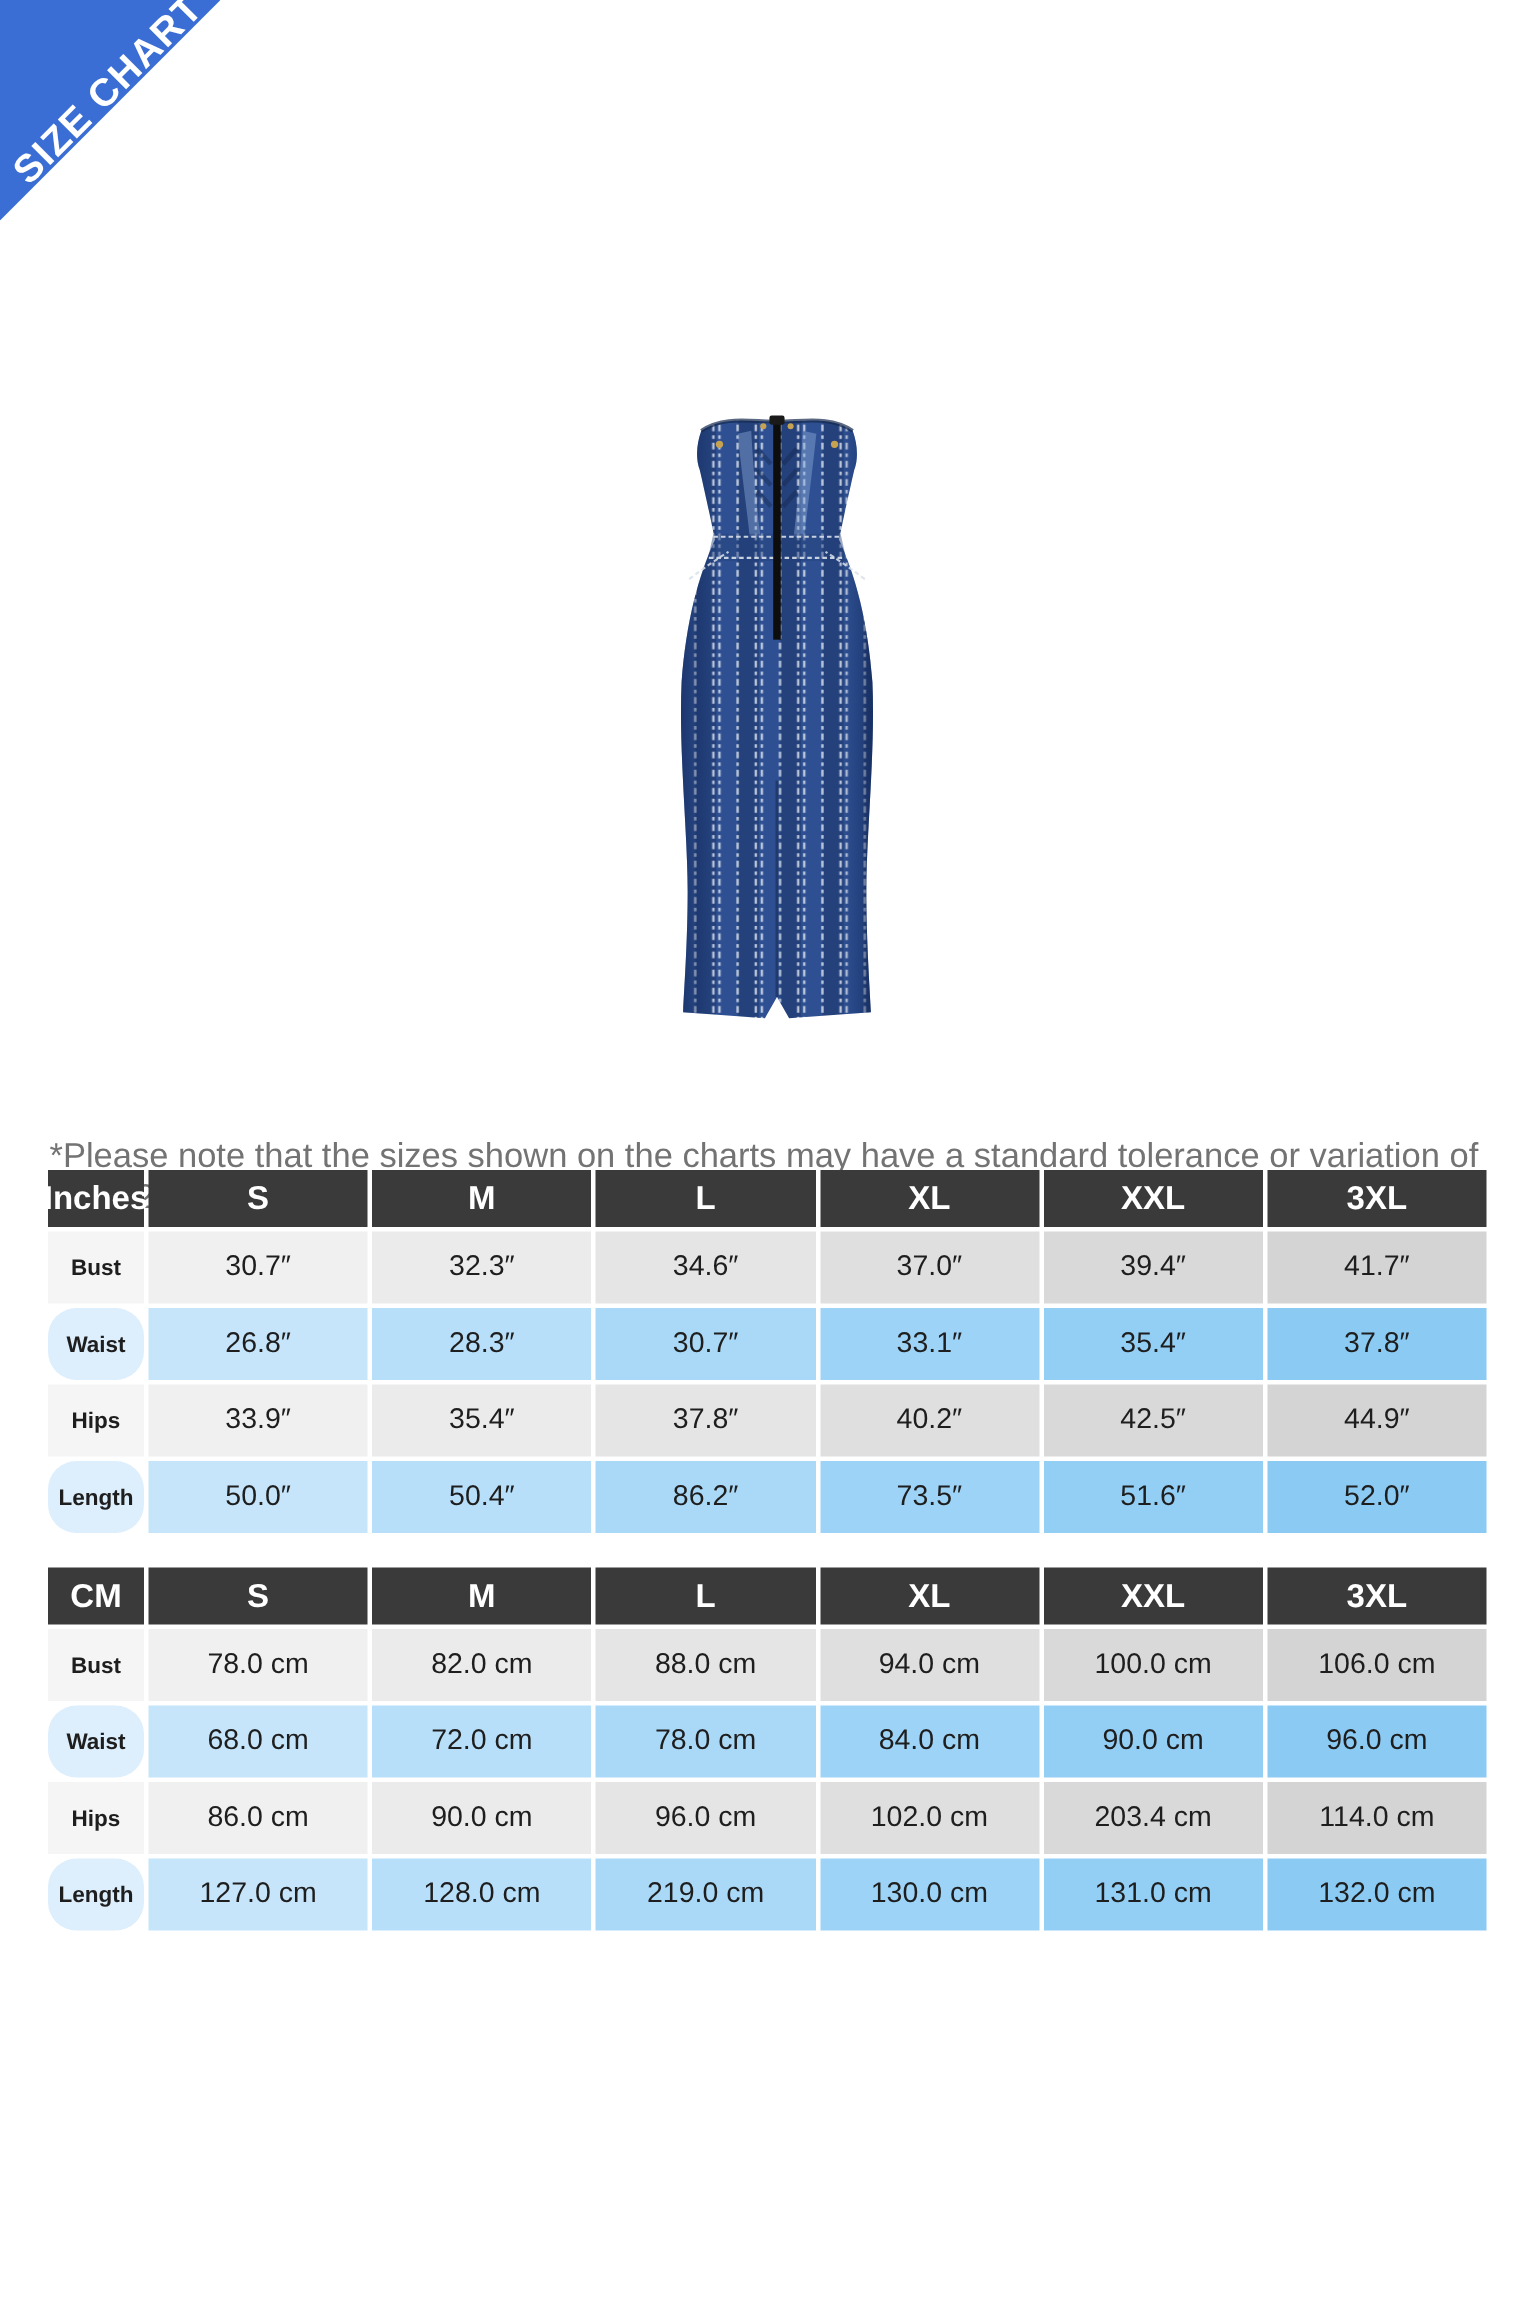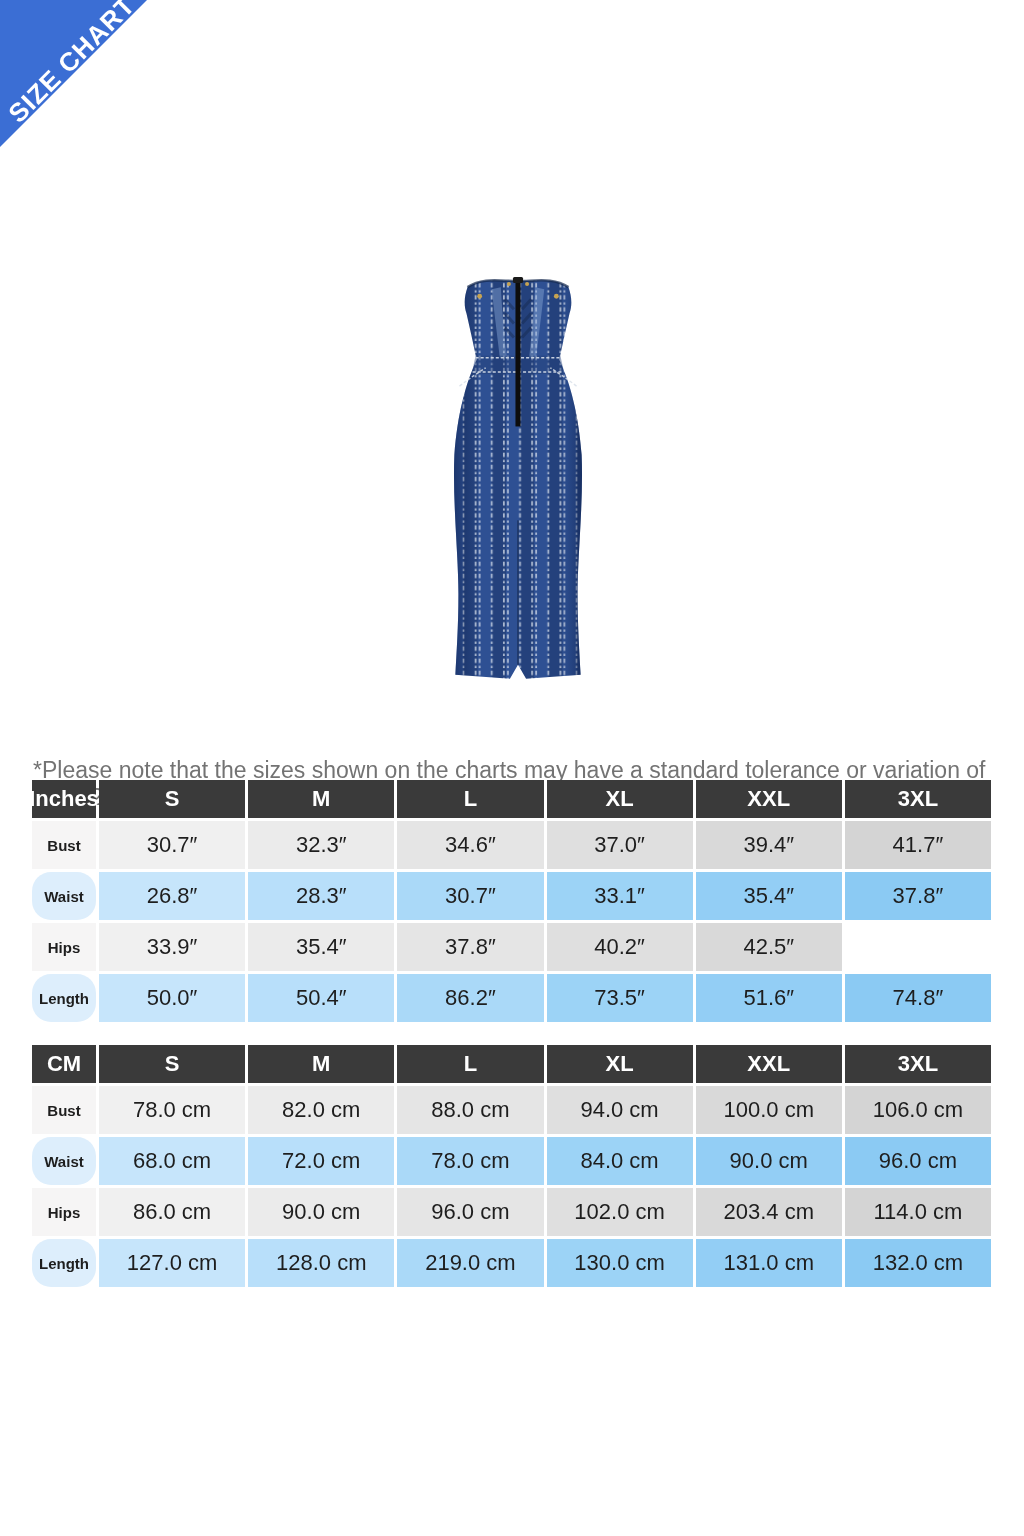--- a/index.html
+++ b/index.html
@@ -19,21 +19,21 @@
   .note{position:absolute;top:734px;left:33px;width:960px;font-size:23px;color:#737373;}
 
   
   .size-table{position:absolute;left:32px;width:959px;}
   .t-inches{top:780px;}
   .t-cm{top:1045px;}
   .trow{display:grid;grid-template-columns:64px repeat(6,1fr);column-gap:3px;margin-bottom:3px;}
   .trow:last-child{margin-bottom:0;}
   .cell{display:flex;align-items:center;justify-content:center;color:#1e1e1e;}
   .trow.head .cell{height:38px;background:#3a3a3a;color:#ffffff;font-weight:700;font-size:22px;}
-  .trow.body .cell{height:48px;font-size:22px;}
+  .trow.body .cell{height:48px;font-size:19px;}
   .trow.body .cell.lab{font-size:15px;font-weight:bold;}
   
   .trow.gray .cell:nth-child(1){background:#f6f5f5;}
   .trow.gray .cell:nth-child(2){background:#f0f0f0;}
   .trow.gray .cell:nth-child(3){background:#ebebeb;}
   .trow.gray .cell:nth-child(4){background:#e5e5e5;}
   .trow.gray .cell:nth-child(5){background:#dfdfdf;}
   .trow.gray .cell:nth-child(6){background:#d9d9d9;}
   .trow.gray .cell:nth-child(7){background:#d4d4d4;}
   
@@ -145,29 +145,30 @@
       <div class="cell">35.4″</div>
       <div class="cell">37.8″</div>
     </div>
     <div class="trow body gray">
       <div class="cell lab">Hips</div>
       <div class="cell">33.9″</div>
       <div class="cell">35.4″</div>
       <div class="cell">37.8″</div>
       <div class="cell">40.2″</div>
       <div class="cell">42.5″</div>
+      <div class="cell">44.9″</div>
     </div>
     <div class="trow body blue">
       <div class="cell lab">Length</div>
       <div class="cell">50.0″</div>
       <div class="cell">50.4″</div>
       <div class="cell">86.2″</div>
       <div class="cell">73.5″</div>
       <div class="cell">51.6″</div>
-      <div class="cell">74.8″</div>
+      <div class="cell">52.0″</div>
     </div>
   </div>
 
   <div class="size-table t-cm">
     <div class="trow head">
       <div class="cell">CM</div>
       <div class="cell">S</div>
       <div class="cell">M</div>
       <div class="cell">L</div>
       <div class="cell">XL</div>

